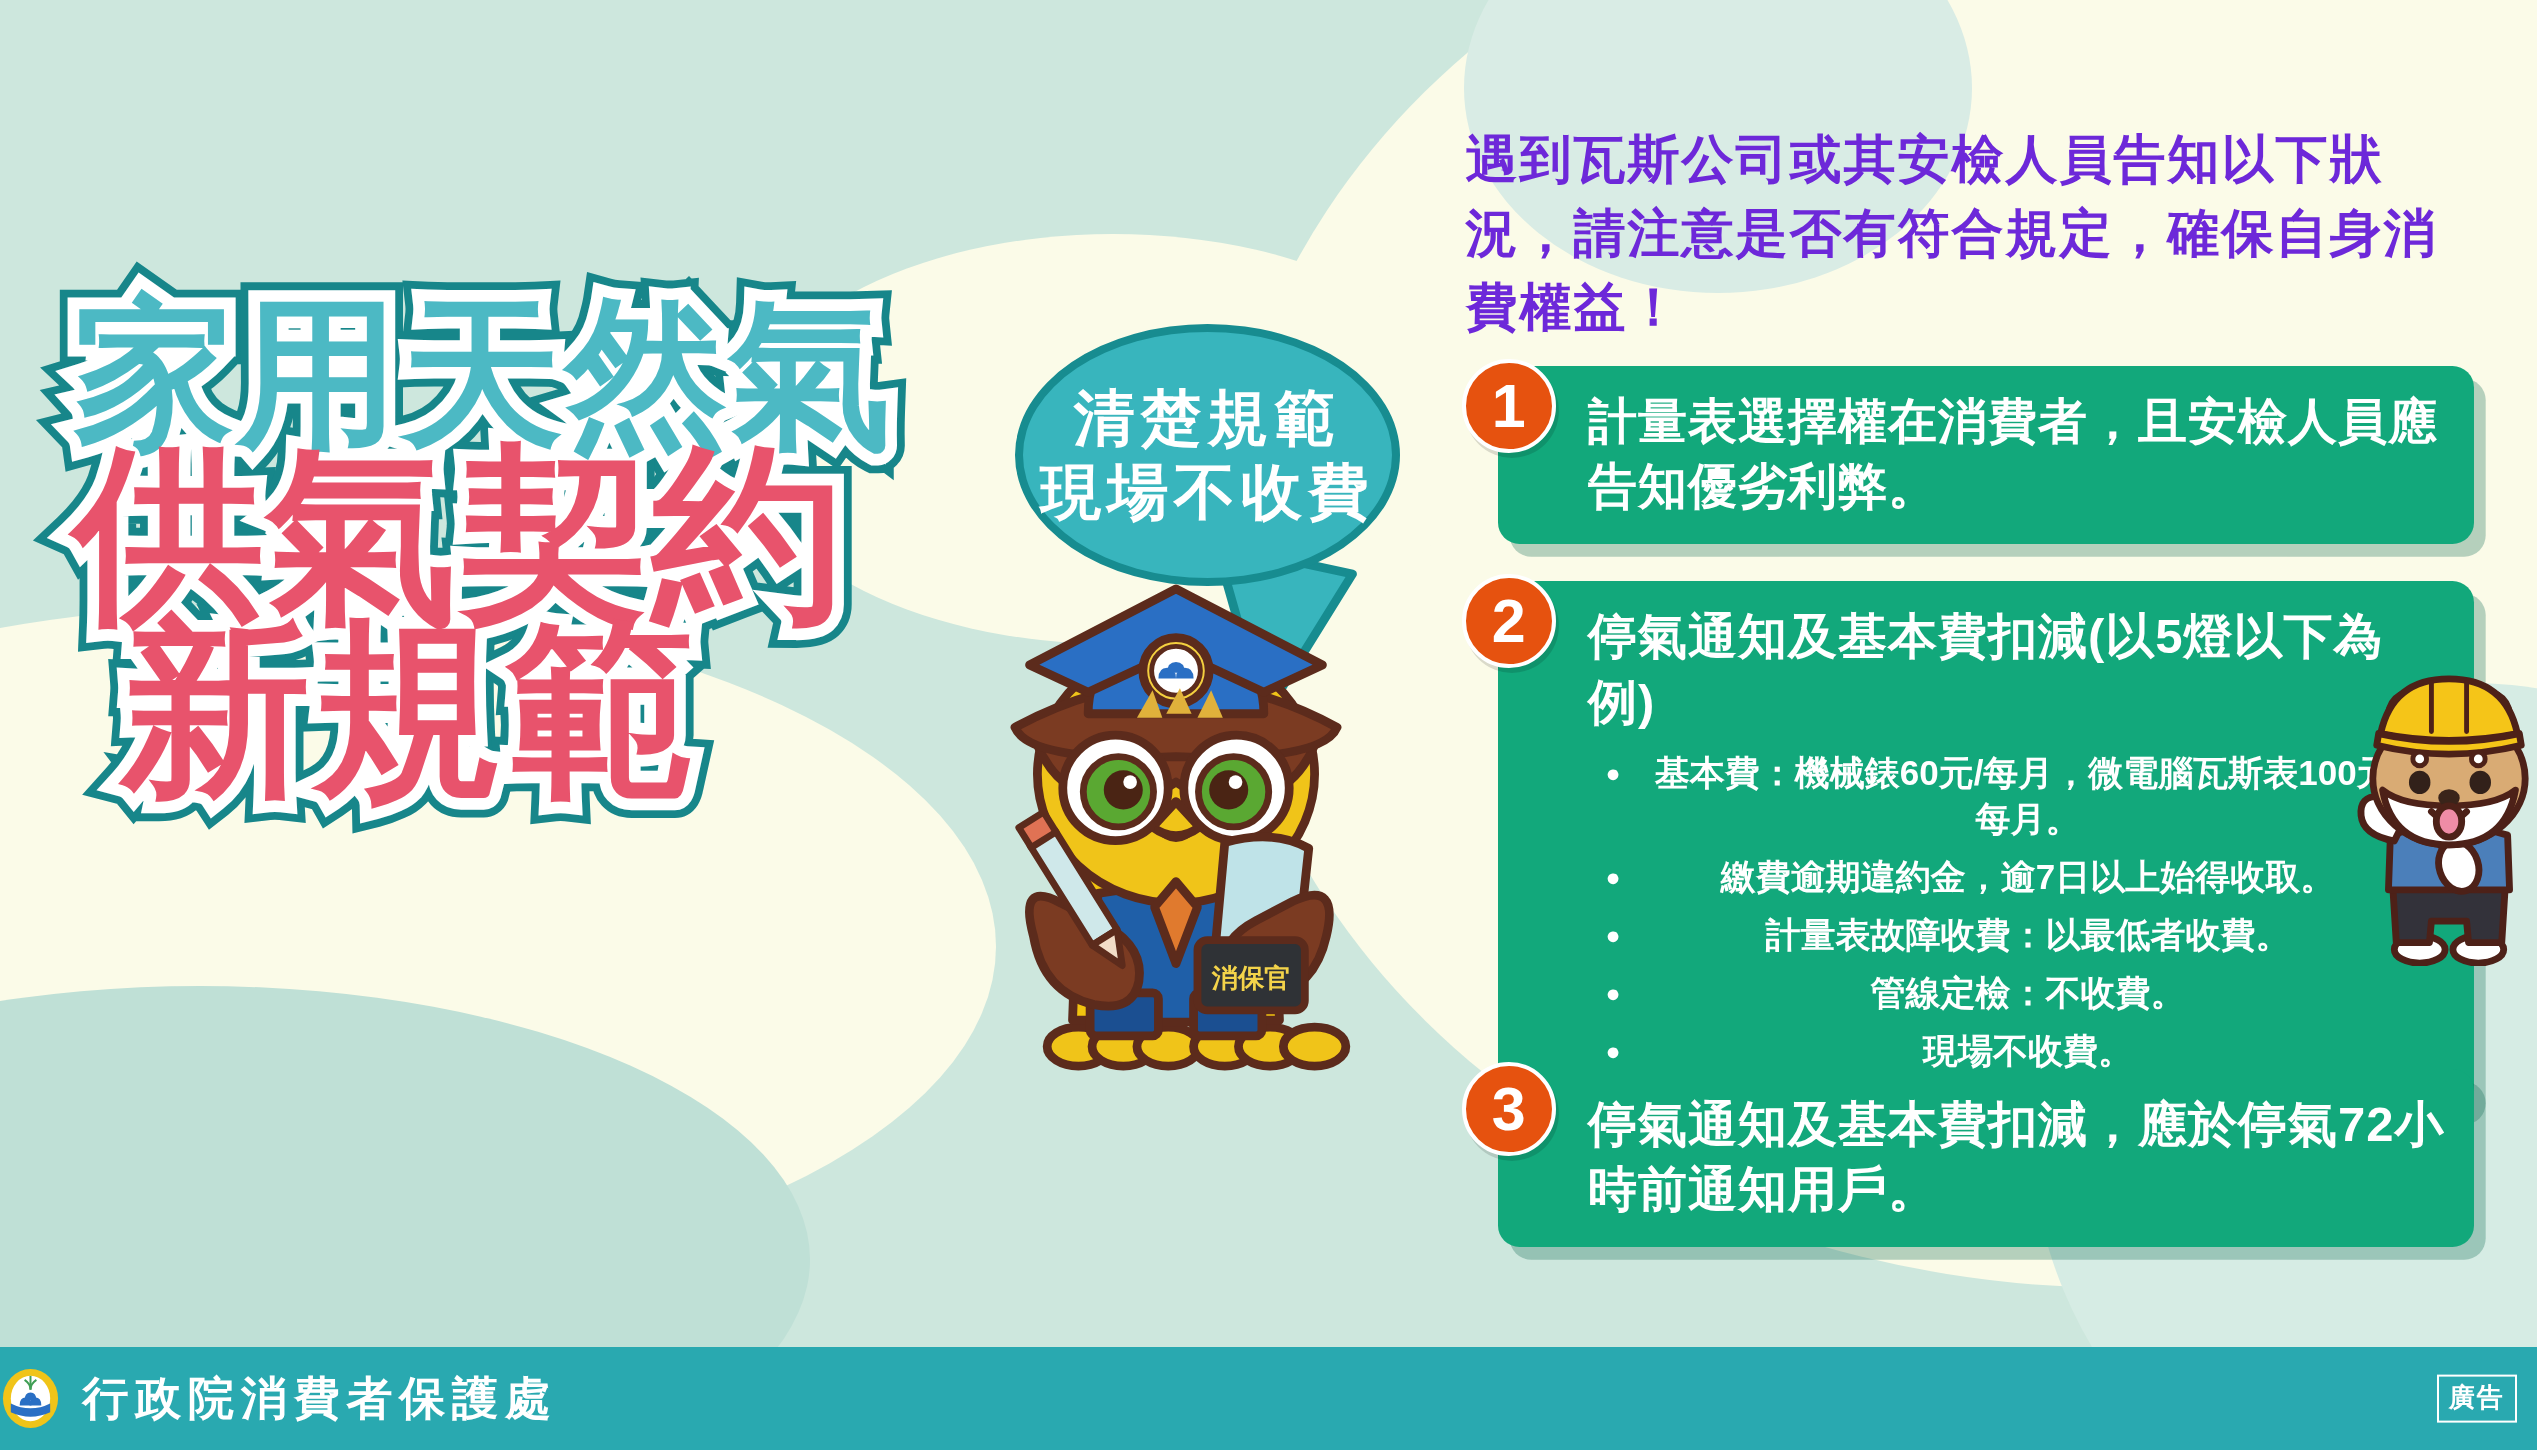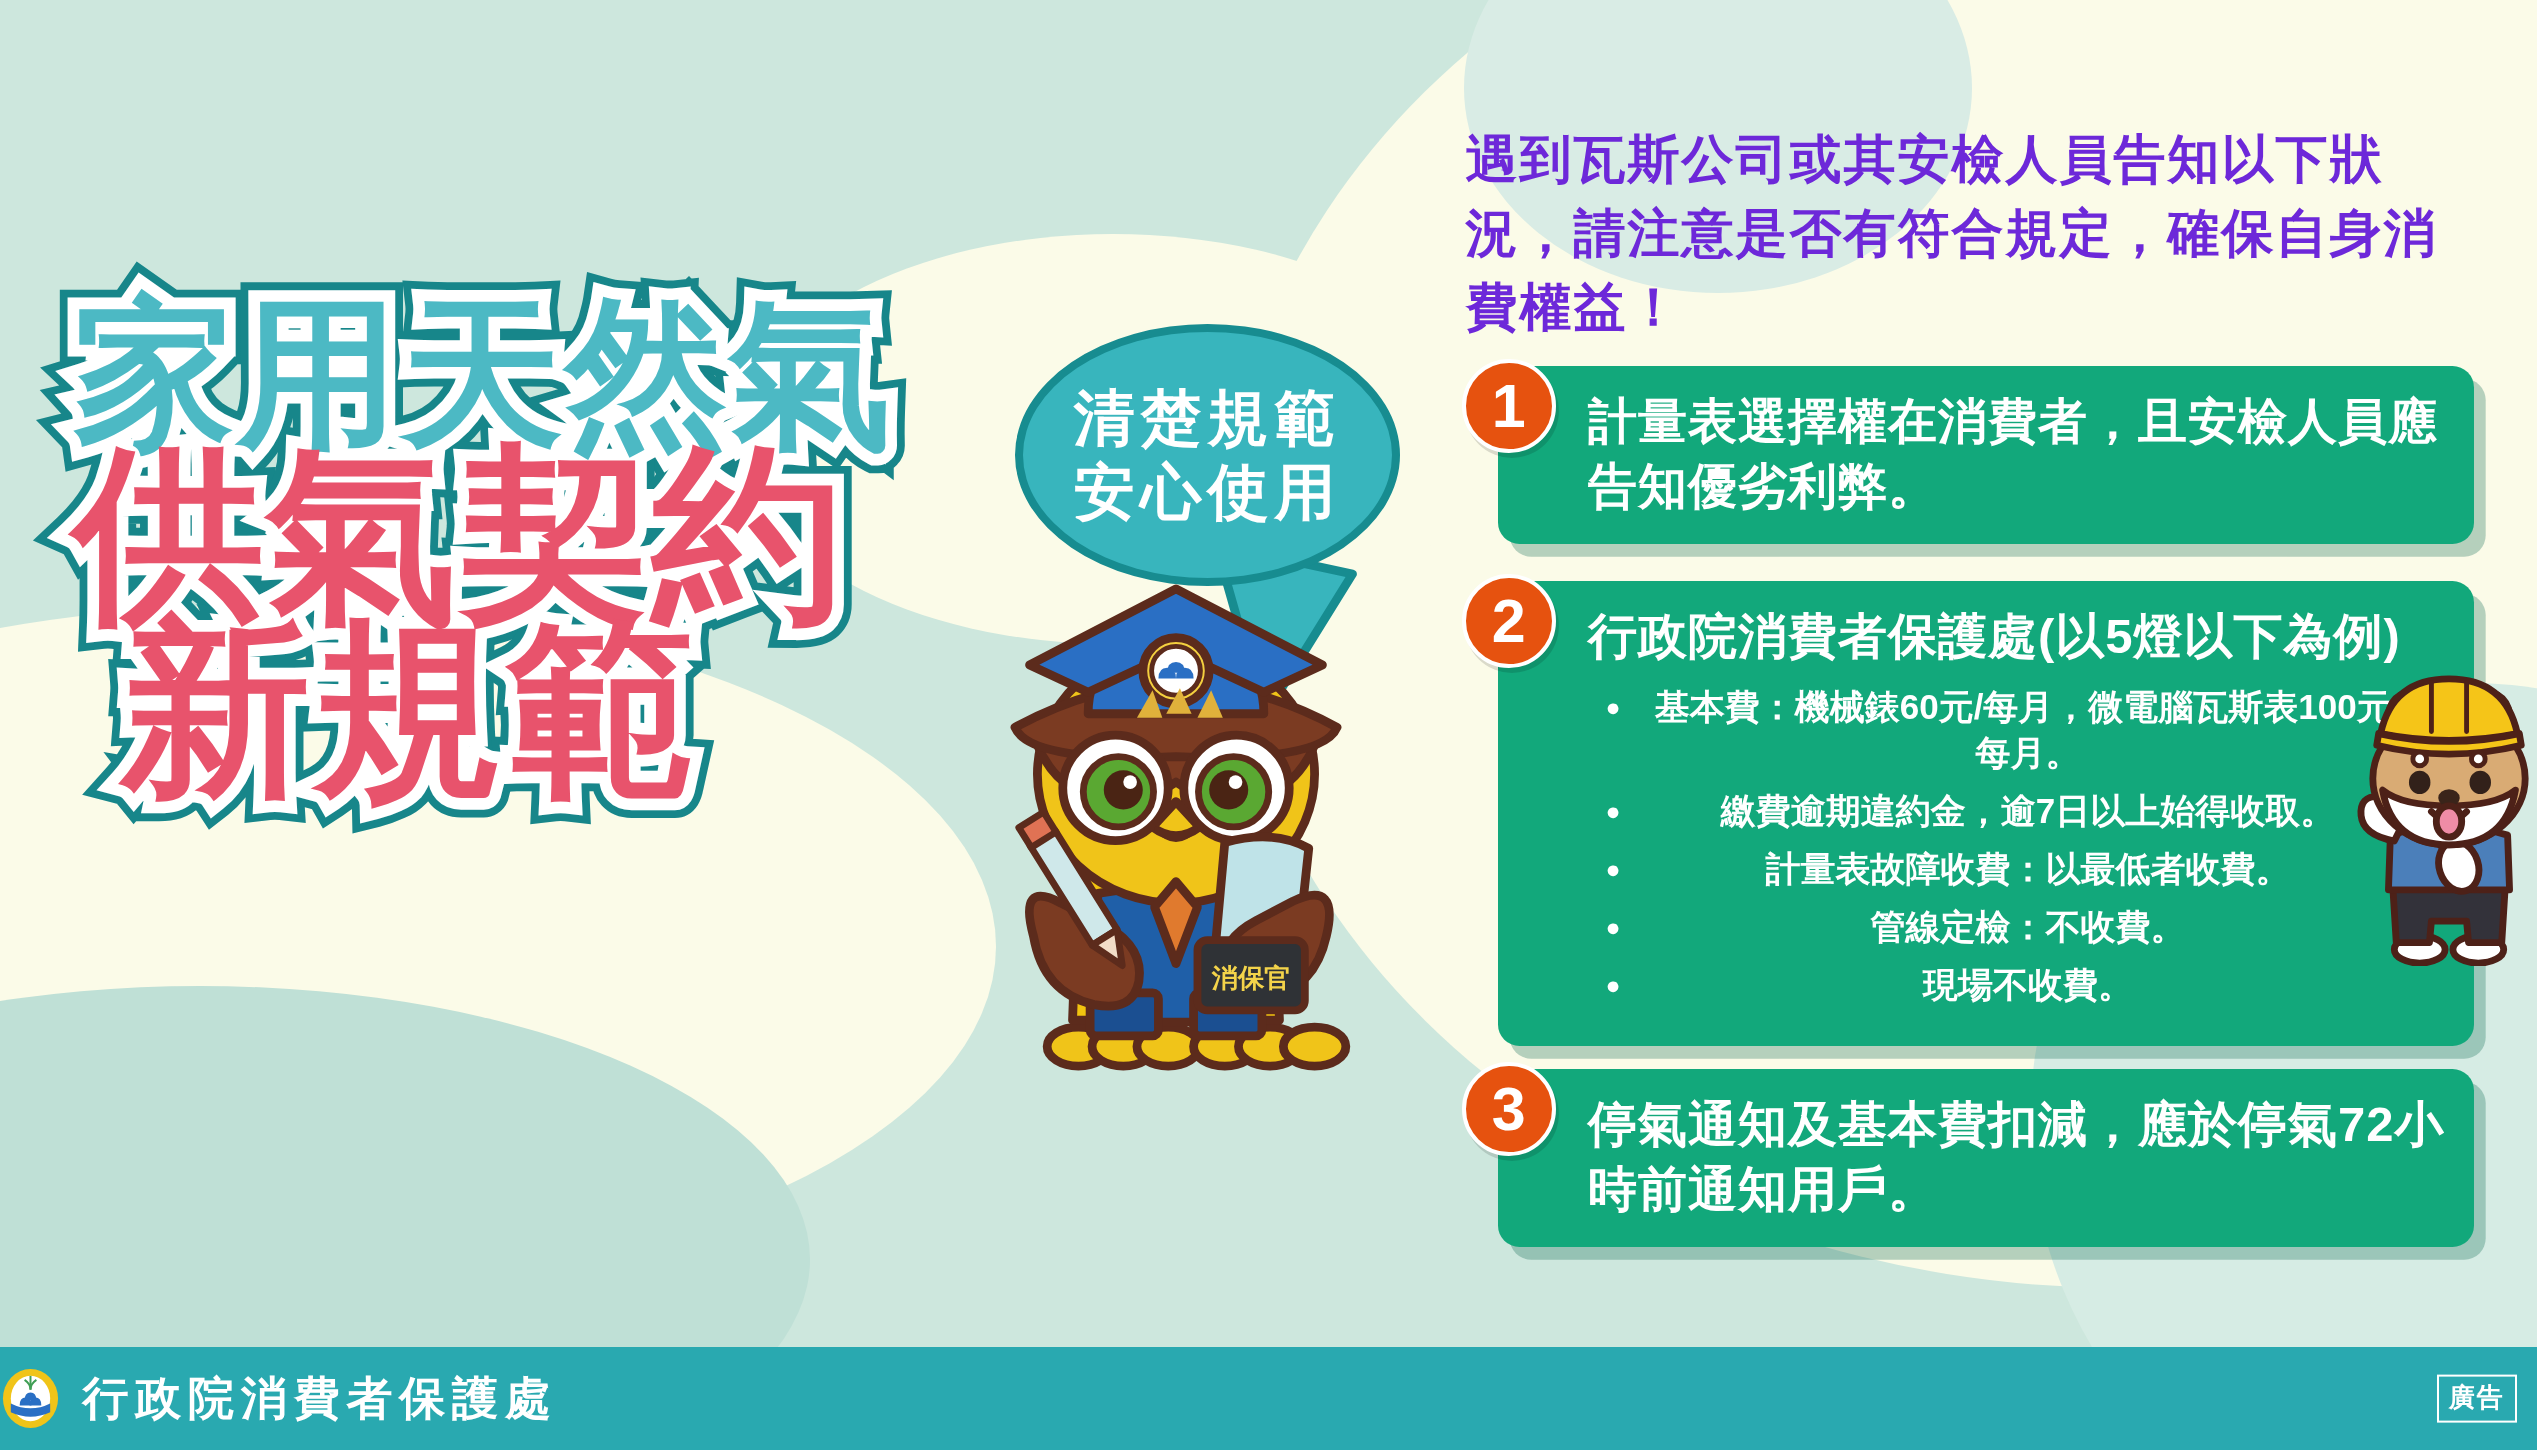--- a/index.html
+++ b/index.html
@@ -166,21 +166,21 @@
       <span class="t-top">新規範</span>
     </div>
   </div>
 
   <svg class="bubble-tail" width="176" height="195" viewBox="0 0 180 200">
     <path d="M10 10 L150 40 L60 185 Z" fill="#38b5bd" stroke="#178c90" stroke-width="9" stroke-linejoin="round"></path>
   </svg>
 
   <div id="speech-bubble">
     <div class="bub-line">清楚規範</div>
-    <div class="bub-line">安心使用</div>
+    <div class="bub-line">現場不收費</div>
   </div>
 
   <svg id="owl-mascot" viewBox="0 0 500 520">
     <g stroke="#5c2b1c" stroke-width="9" stroke-linejoin="round" stroke-linecap="round">
 
       <g fill="#f0c419">
         <ellipse cx="150" cy="487" rx="32" ry="20"></ellipse>
         <ellipse cx="196" cy="487" rx="32" ry="20"></ellipse>
         <ellipse cx="242" cy="487" rx="32" ry="20"></ellipse>
         <ellipse cx="300" cy="487" rx="32" ry="20"></ellipse>
@@ -255,21 +255,21 @@
   <div class="item-row" style="top:361px;">
     <div class="num-badge">1</div>
     <div class="green-card">
       <div class="card-text">計量表選擇權在消費者，且安檢人員應告知優劣利弊。</div>
     </div>
   </div>
 
   <div class="item-row" style="top:576px;">
     <div class="num-badge">2</div>
     <div class="green-card">
-      <div class="card-head">行政院消費者保護處(以5燈以下為例)</div>
+      <div class="card-head">停氣通知及基本費扣減(以5燈以下為例)</div>
       <ul class="bullets">
         <li>基本費：機械錶60元/每月，微電腦瓦斯表100元/每月。</li>
         <li>繳費逾期違約金，逾7日以上始得收取。</li>
         <li>計量表故障收費：以最低者收費。</li>
         <li>管線定檢：不收費。</li>
         <li>現場不收費。</li>
       </ul>
     </div>
   </div>
 

